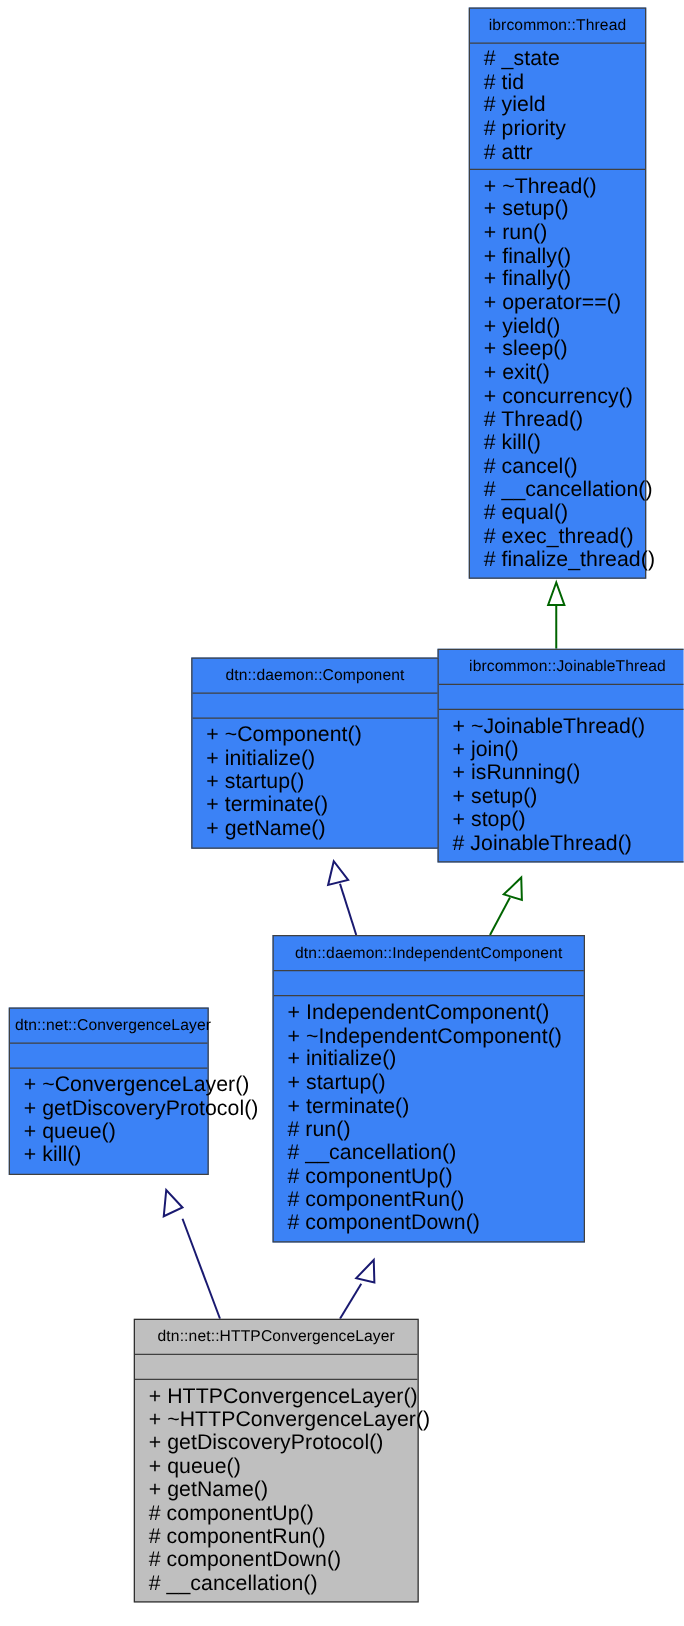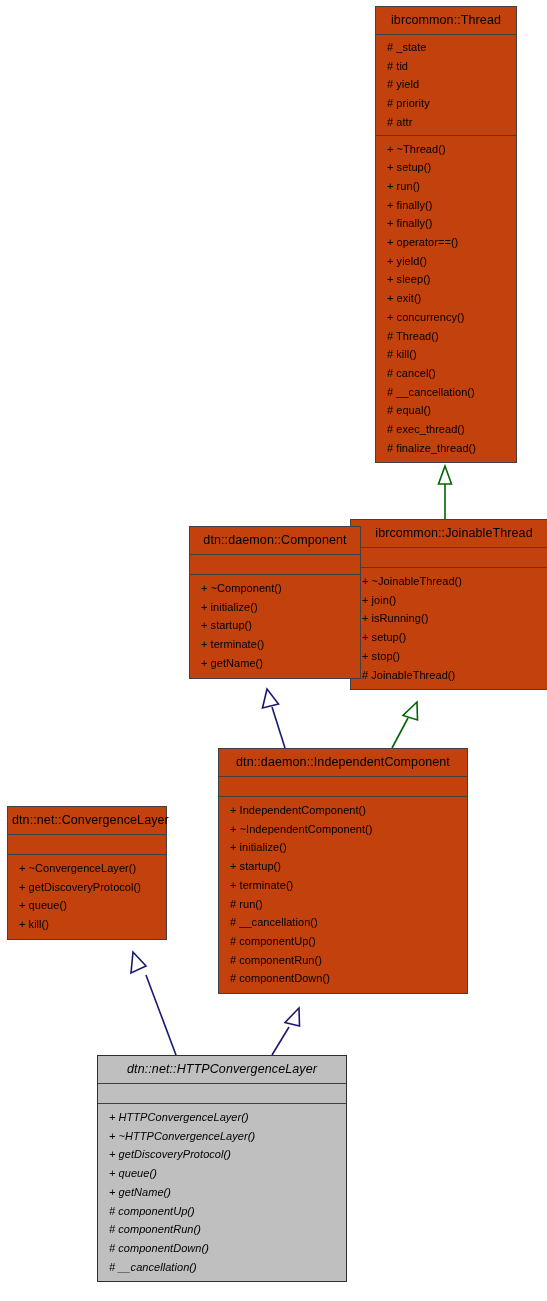--- a/index.html
+++ b/index.html
@@ -12,21 +12,21 @@
     width: 547px;
     height: 1301px;
     background: #ffffff;
     font-family: "Liberation Sans", sans-serif;
     overflow: hidden;
   }
   .uml-class {
     position: absolute;
     box-sizing: border-box;
     border: 1px solid #404040;
-    background: #c2410c;
+    background: #3b82f6;
     z-index: 5;
   }
   .uml-class.highlight {
     background: #bfbfbf;
     border: 1px solid #303030;
   }
   .uml-title {
     box-sizing: border-box;
     text-align: center;
     font-size: 12.5px;
@@ -44,21 +44,21 @@
   }
   .uml-attrs.empty {
     height: 20px;
     padding: 0;
   }
   .uml-ops {
     box-sizing: border-box;
     padding: 4px 0 5px 0;
   }
   .uml-row {
-    font-size: 11px;
+    font-size: 17px;
     line-height: 18.7px;
     color: #000000;
     padding-left: 11px;
     white-space: nowrap;
     letter-spacing: 0.05px;
   }
   .edge-svg {
     position: absolute;
     left: 0;
     top: 0;
@@ -137,21 +137,21 @@
     <div class="uml-ops">
       <div class="uml-row">+ ~JoinableThread()</div>
       <div class="uml-row">+ join()</div>
       <div class="uml-row">+ isRunning()</div>
       <div class="uml-row">+ setup()</div>
       <div class="uml-row">+ stop()</div>
       <div class="uml-row"># JoinableThread()</div>
     </div>
   </div>
 
-  <div class="uml-class" style="left:153px; top:526px; width:172px;margin-left:36px;">
+  <div class="uml-class" style="left:153px; top:526px; width:198px;">
     <div class="uml-title">dtn::daemon::Component</div>
     <div class="uml-attrs empty"></div>
     <div class="uml-ops">
       <div class="uml-row">+ ~Component()</div>
       <div class="uml-row">+ initialize()</div>
       <div class="uml-row">+ startup()</div>
       <div class="uml-row">+ terminate()</div>
       <div class="uml-row">+ getName()</div>
     </div>
   </div>
@@ -177,21 +177,21 @@
     <div class="uml-title">dtn::net::ConvergenceLayer</div>
     <div class="uml-attrs empty"></div>
     <div class="uml-ops">
       <div class="uml-row">+ ~ConvergenceLayer()</div>
       <div class="uml-row">+ getDiscoveryProtocol()</div>
       <div class="uml-row">+ queue()</div>
       <div class="uml-row">+ kill()</div>
     </div>
   </div>
 
-  <div class="uml-class highlight" style="left:97px; top:1055px; width:250px;font-style:italic;">
+  <div class="uml-class highlight" style="left:107px; top:1055px; width:228px;">
     <div class="uml-title">dtn::net::HTTPConvergenceLayer</div>
     <div class="uml-attrs empty"></div>
     <div class="uml-ops">
       <div class="uml-row">+ HTTPConvergenceLayer()</div>
       <div class="uml-row">+ ~HTTPConvergenceLayer()</div>
       <div class="uml-row">+ getDiscoveryProtocol()</div>
       <div class="uml-row">+ queue()</div>
       <div class="uml-row">+ getName()</div>
       <div class="uml-row"># componentUp()</div>
       <div class="uml-row"># componentRun()</div>

